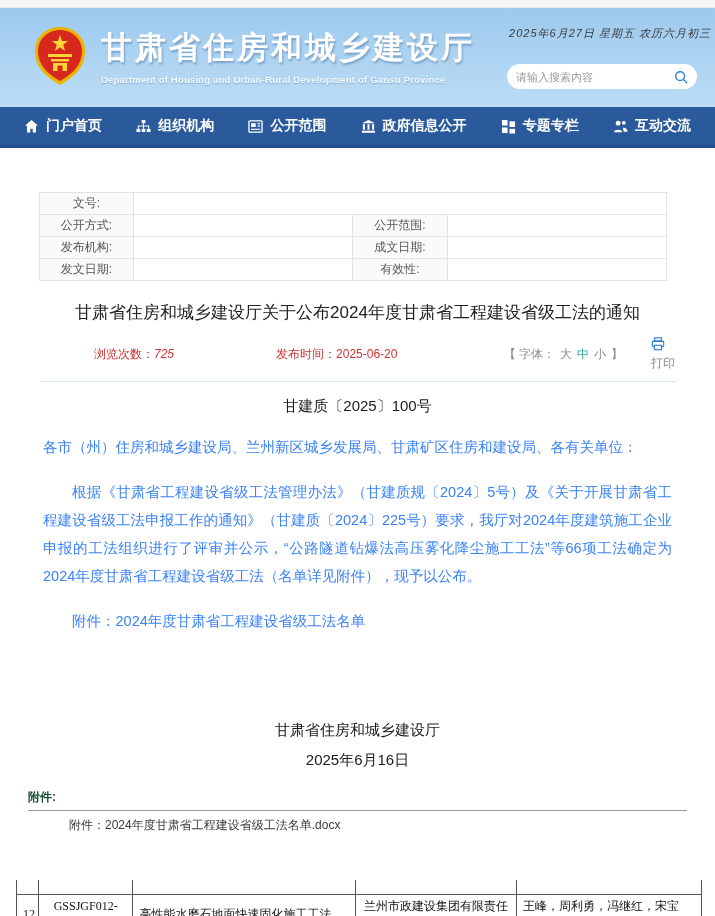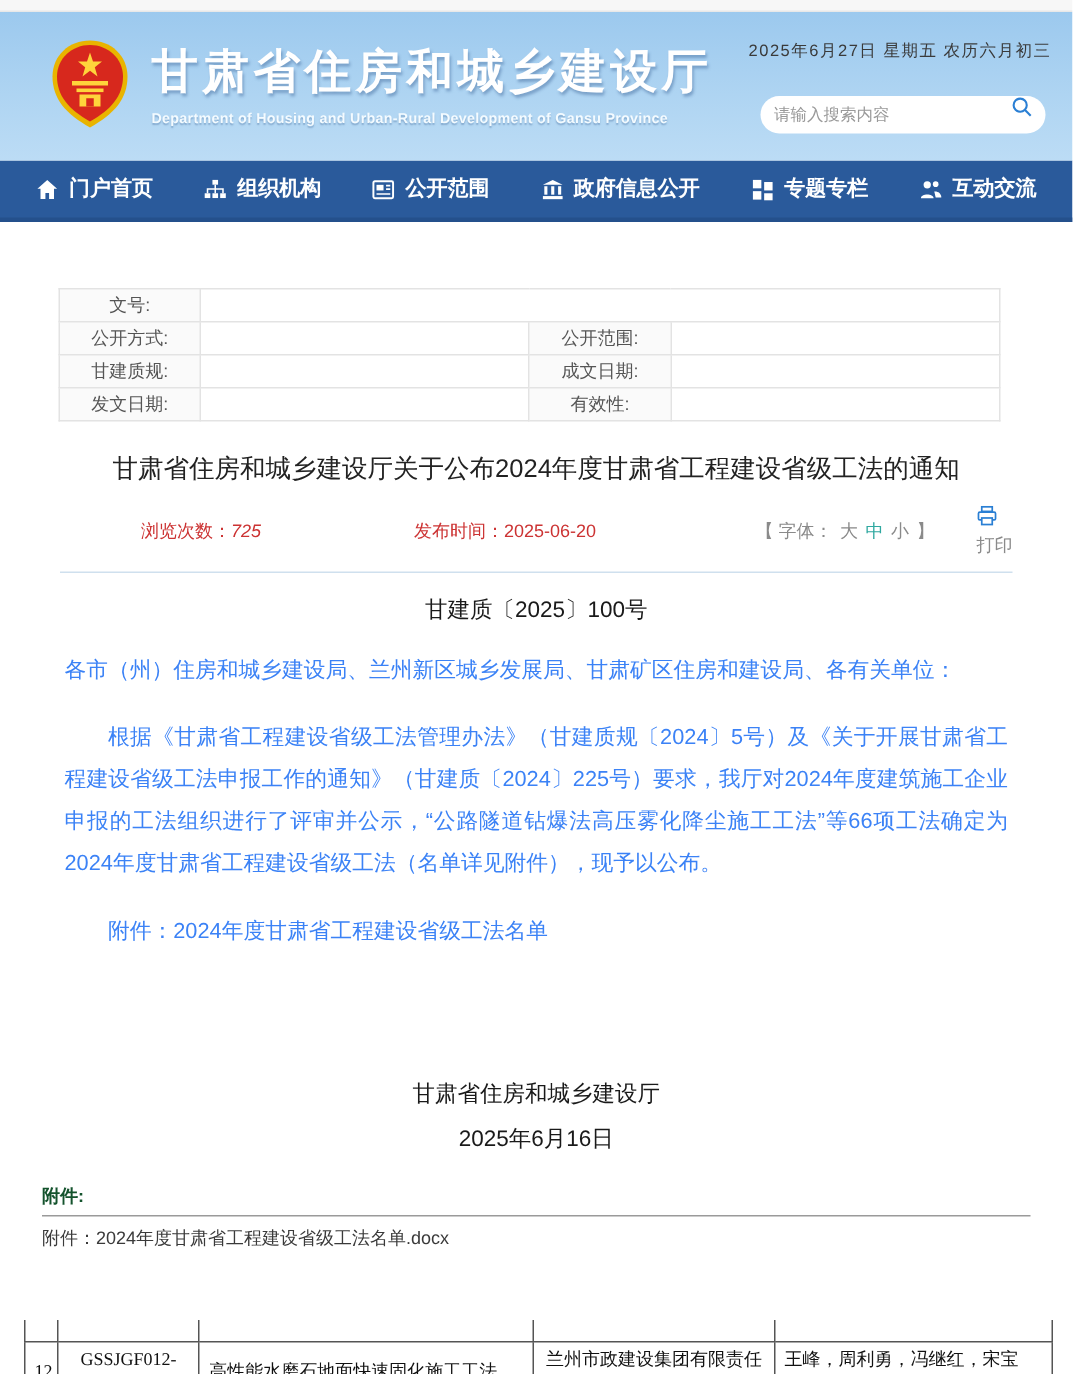--- a/index.html
+++ b/index.html
@@ -5,29 +5,29 @@
   * { margin:0; padding:0; box-sizing:border-box; }
   html,body { width:715px; height:916px; background:#fff; overflow:hidden;
               font-family:"Liberation Sans","DejaVu Sans",sans-serif; }
 
   
   .top-strip { height:8px; background:#f7f7f7; border-bottom:1px solid #e8e8e8; }
 
   
   .site-header { position:relative; height:99px;
     background:linear-gradient(180deg,#9cc9ee 0%,#aed4f2 55%,#bcdcf5 100%); }
-  .hdr-date { position:absolute; top:18px; right:14px; font-size:11px; color:#3a3a3a; letter-spacing:1px; }
+  .hdr-date { position:absolute; top:18px; right:4px; font-size:11px; color:#3a3a3a; letter-spacing:1px;font-style:italic; }
   .brand { position:absolute; left:33px; top:18px; display:flex; align-items:center; gap:14px; }
   .brand-emblem { width:54px; height:60px; }
   .brand-text .cn { font-size:31px; font-weight:bold; color:#fff; letter-spacing:3px;
     text-shadow:1px 2px 2px rgba(60,100,150,.45); font-family:"Liberation Serif","Liberation Sans",sans-serif; }
   .brand-text .en { font-size:9.5px; font-weight:bold; color:#f4fbff; margin-top:5px; letter-spacing:.2px;
     text-shadow:0 1px 1px rgba(60,100,150,.4); }
   .search-wrap { position:absolute; right:18px; top:56px; width:190px; height:25px;
-    background:#fff; border-radius:13px; display:flex; padding:0 9px; }
+    background:#fff; border-radius:13px; display:flex; align-items:center; padding:0 9px; }
   .search-wrap input { flex:1; border:none; outline:none; font-size:11px; color:#555; background:transparent; }
   .search-wrap input::placeholder { color:#999; }
   .search-btn { width:14px; height:14px; cursor:pointer; flex:none; }
 
   
   .main-nav { height:41px; background:#2a5a9b; border-bottom:3px solid #24508c;
     display:flex; align-items:center; justify-content:space-between; padding:0 24px; }
   .nav-item { display:flex; align-items:center; gap:7px; color:#fff; font-size:14px;
     font-weight:bold; cursor:pointer; white-space:nowrap; }
   .nav-item svg { width:15px; height:15px; }
@@ -53,21 +53,21 @@
   .doc-num { text-align:center; margin-top:15px; font-size:15px; color:#1a1a1a; }
   .body-text { margin:17px 43px 0; font-size:14.5px; color:#3b82f6; line-height:28px; text-align:justify; }
   .body-text.ind { text-indent:2em; }
   .attach-inline { margin-top:17px; }
   .signature { margin-top:80px; text-align:center; font-size:15px; color:#1a1a1a; line-height:30px; }
 
   
   .attach-block { margin:14px 28px 0; }
   .attach-label { font-size:12px; font-weight:bold; color:#14532d; }
   .attach-rule { border:none; border-top:1px solid #9a9a9a; margin:4px 0 6px; }
-  .attach-file { font-size:12px; color:#3a3a3a; cursor:pointer; }
+  .attach-file { font-size:12px; color:#3a3a3a; cursor:pointer;margin-left:41px; }
 
   
   .law-table { border-collapse:collapse; margin:46px 13px 0 16px; width:686px;
     font-family:"Liberation Serif","DejaVu Serif",serif; font-size:12px; color:#111; table-layout:fixed; }
   .law-table td { border:1px solid #555; padding:3px 6px; line-height:17px; }
   .law-table tr.stub td { height:14px; border-top:none; }
   .law-table td.c { text-align:center; }
   .law-table col.w-no { width:3.2%; } .law-table col.w-code { width:13.8%; }
   .law-table col.w-name { width:32.5%; } .law-table col.w-co { width:23.5%; }
   .law-table col.w-p { width:27%; }
@@ -174,21 +174,21 @@
       <td class="lbl">文号:</td>
       <td colspan="3"></td>
     </tr>
     <tr>
       <td class="lbl">公开方式:</td>
       <td></td>
       <td class="lbl">公开范围:</td>
       <td></td>
     </tr>
     <tr>
-      <td class="lbl">甘建质规:</td>
+      <td class="lbl">发布机构:</td>
       <td></td>
       <td class="lbl">成文日期:</td>
       <td></td>
     </tr>
     <tr>
       <td class="lbl">发文日期:</td>
       <td></td>
       <td class="lbl">有效性:</td>
       <td></td>
     </tr>

